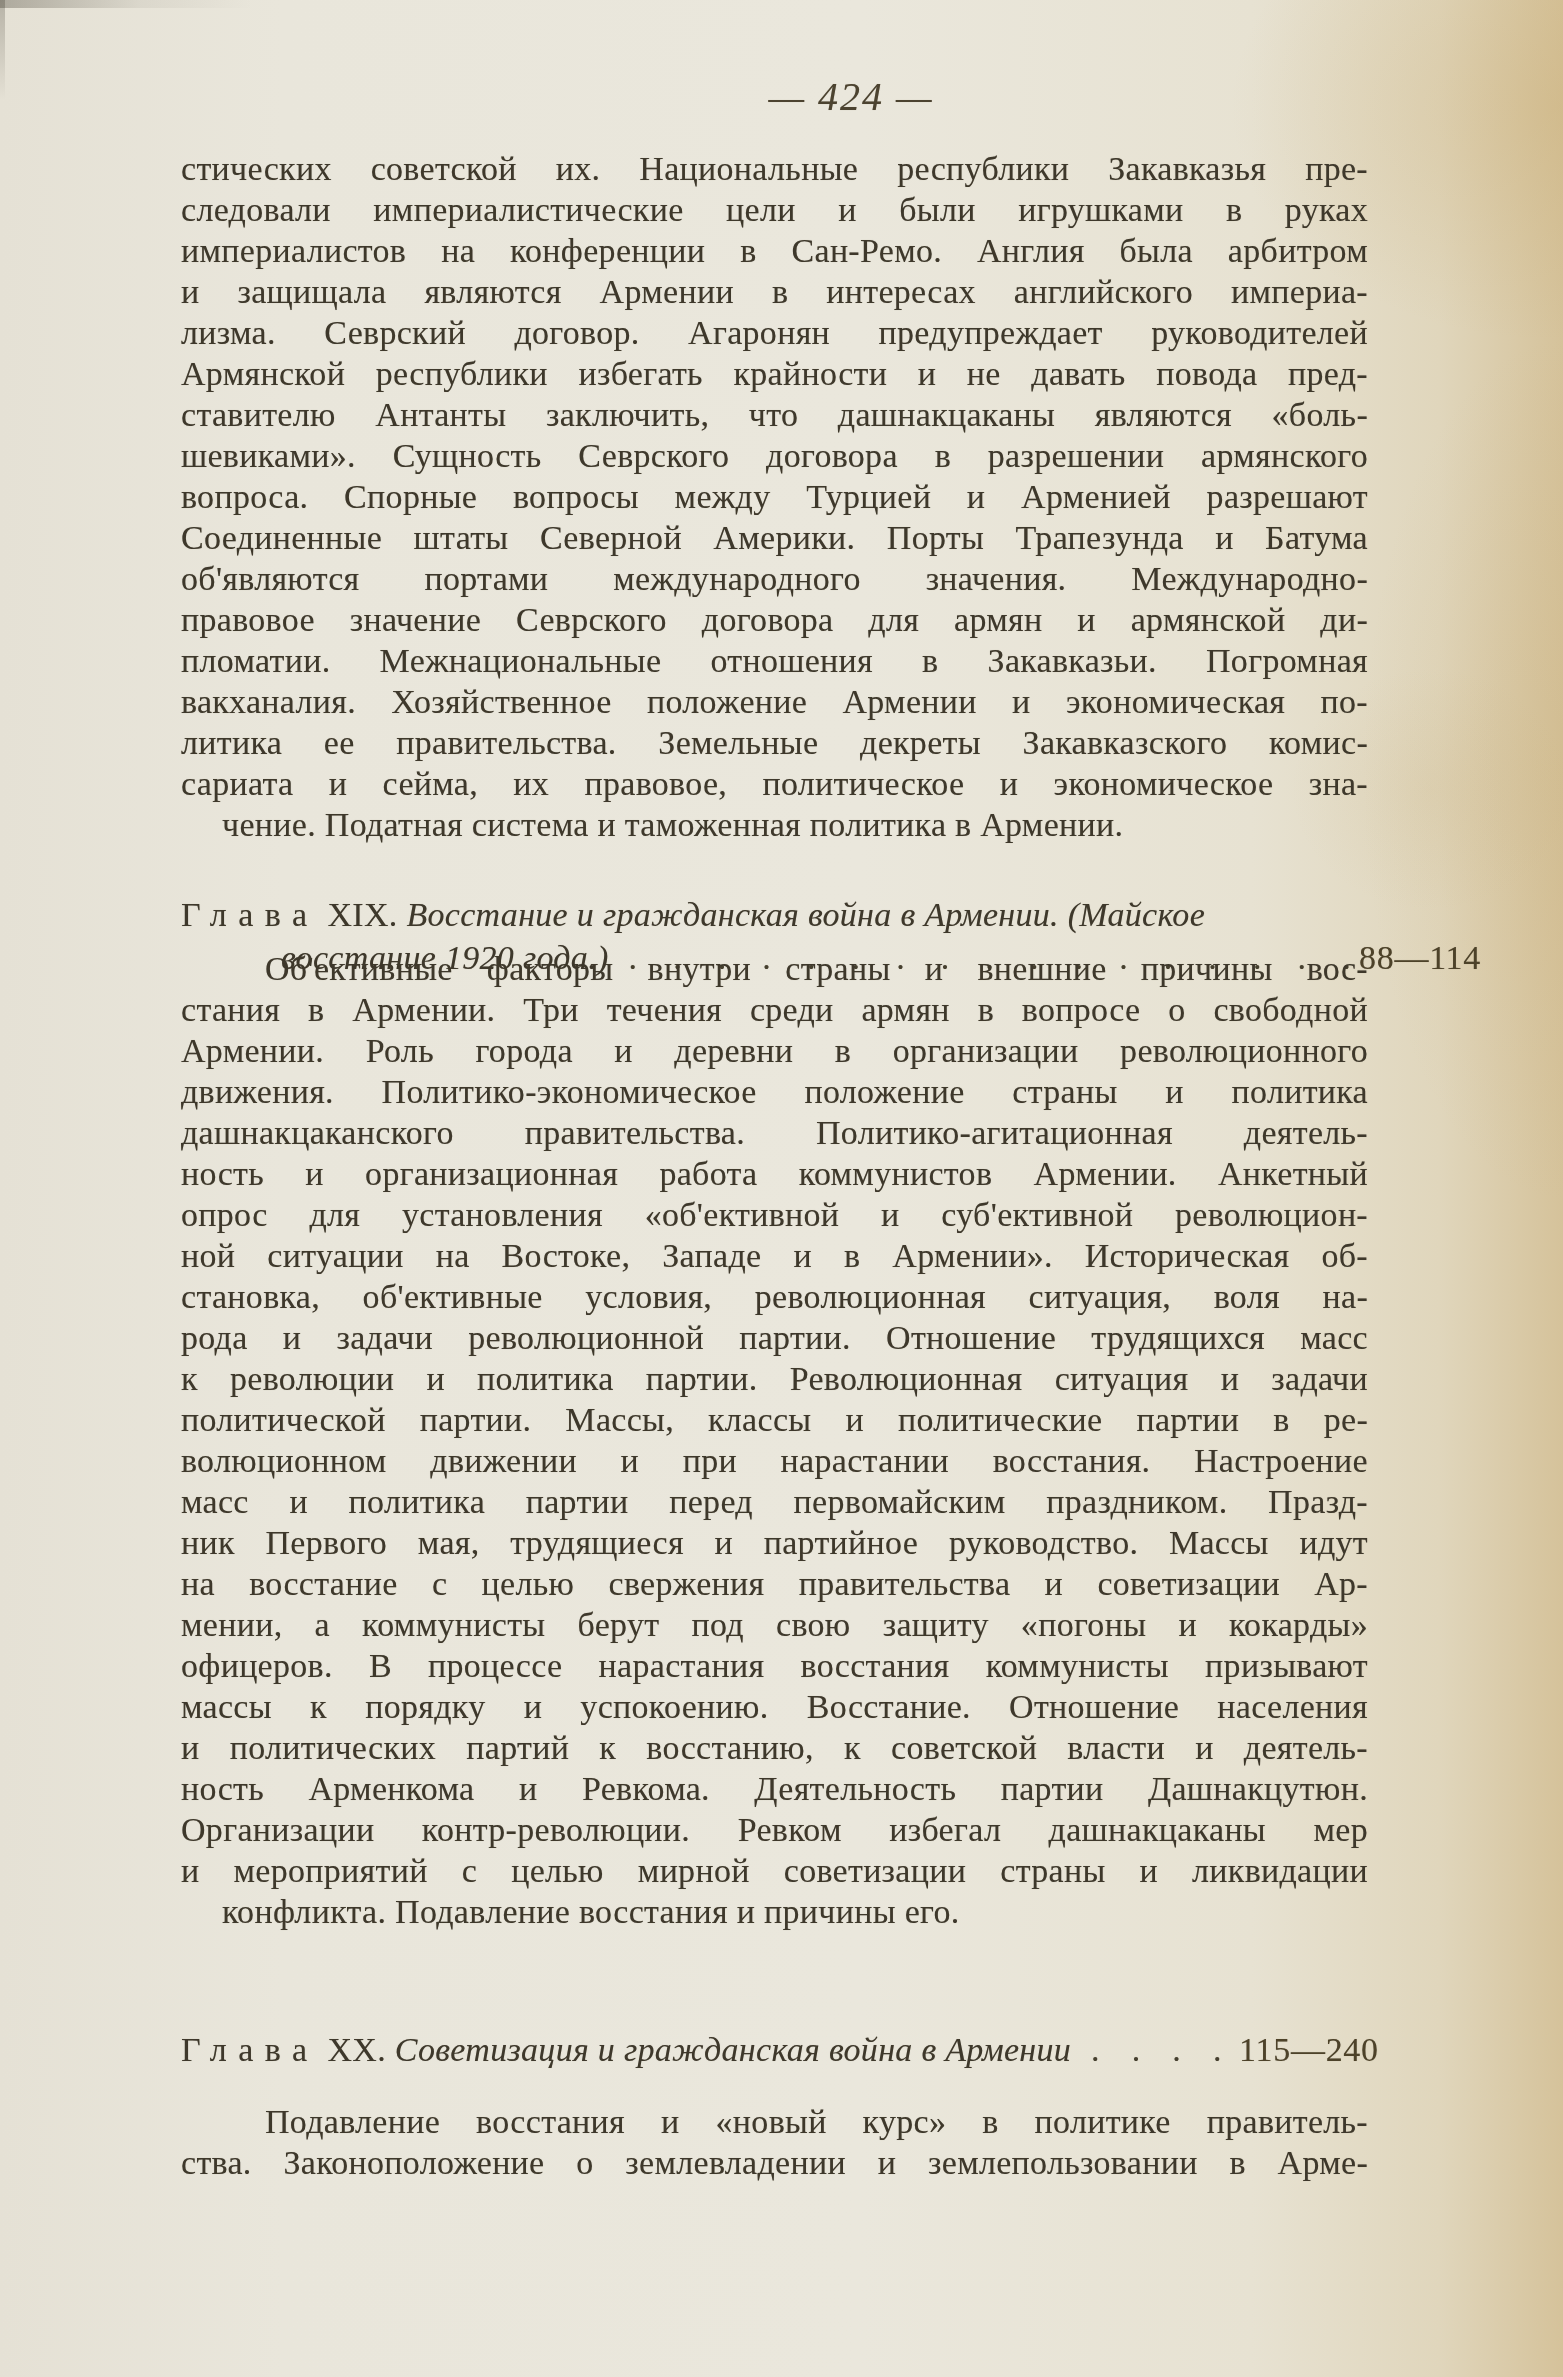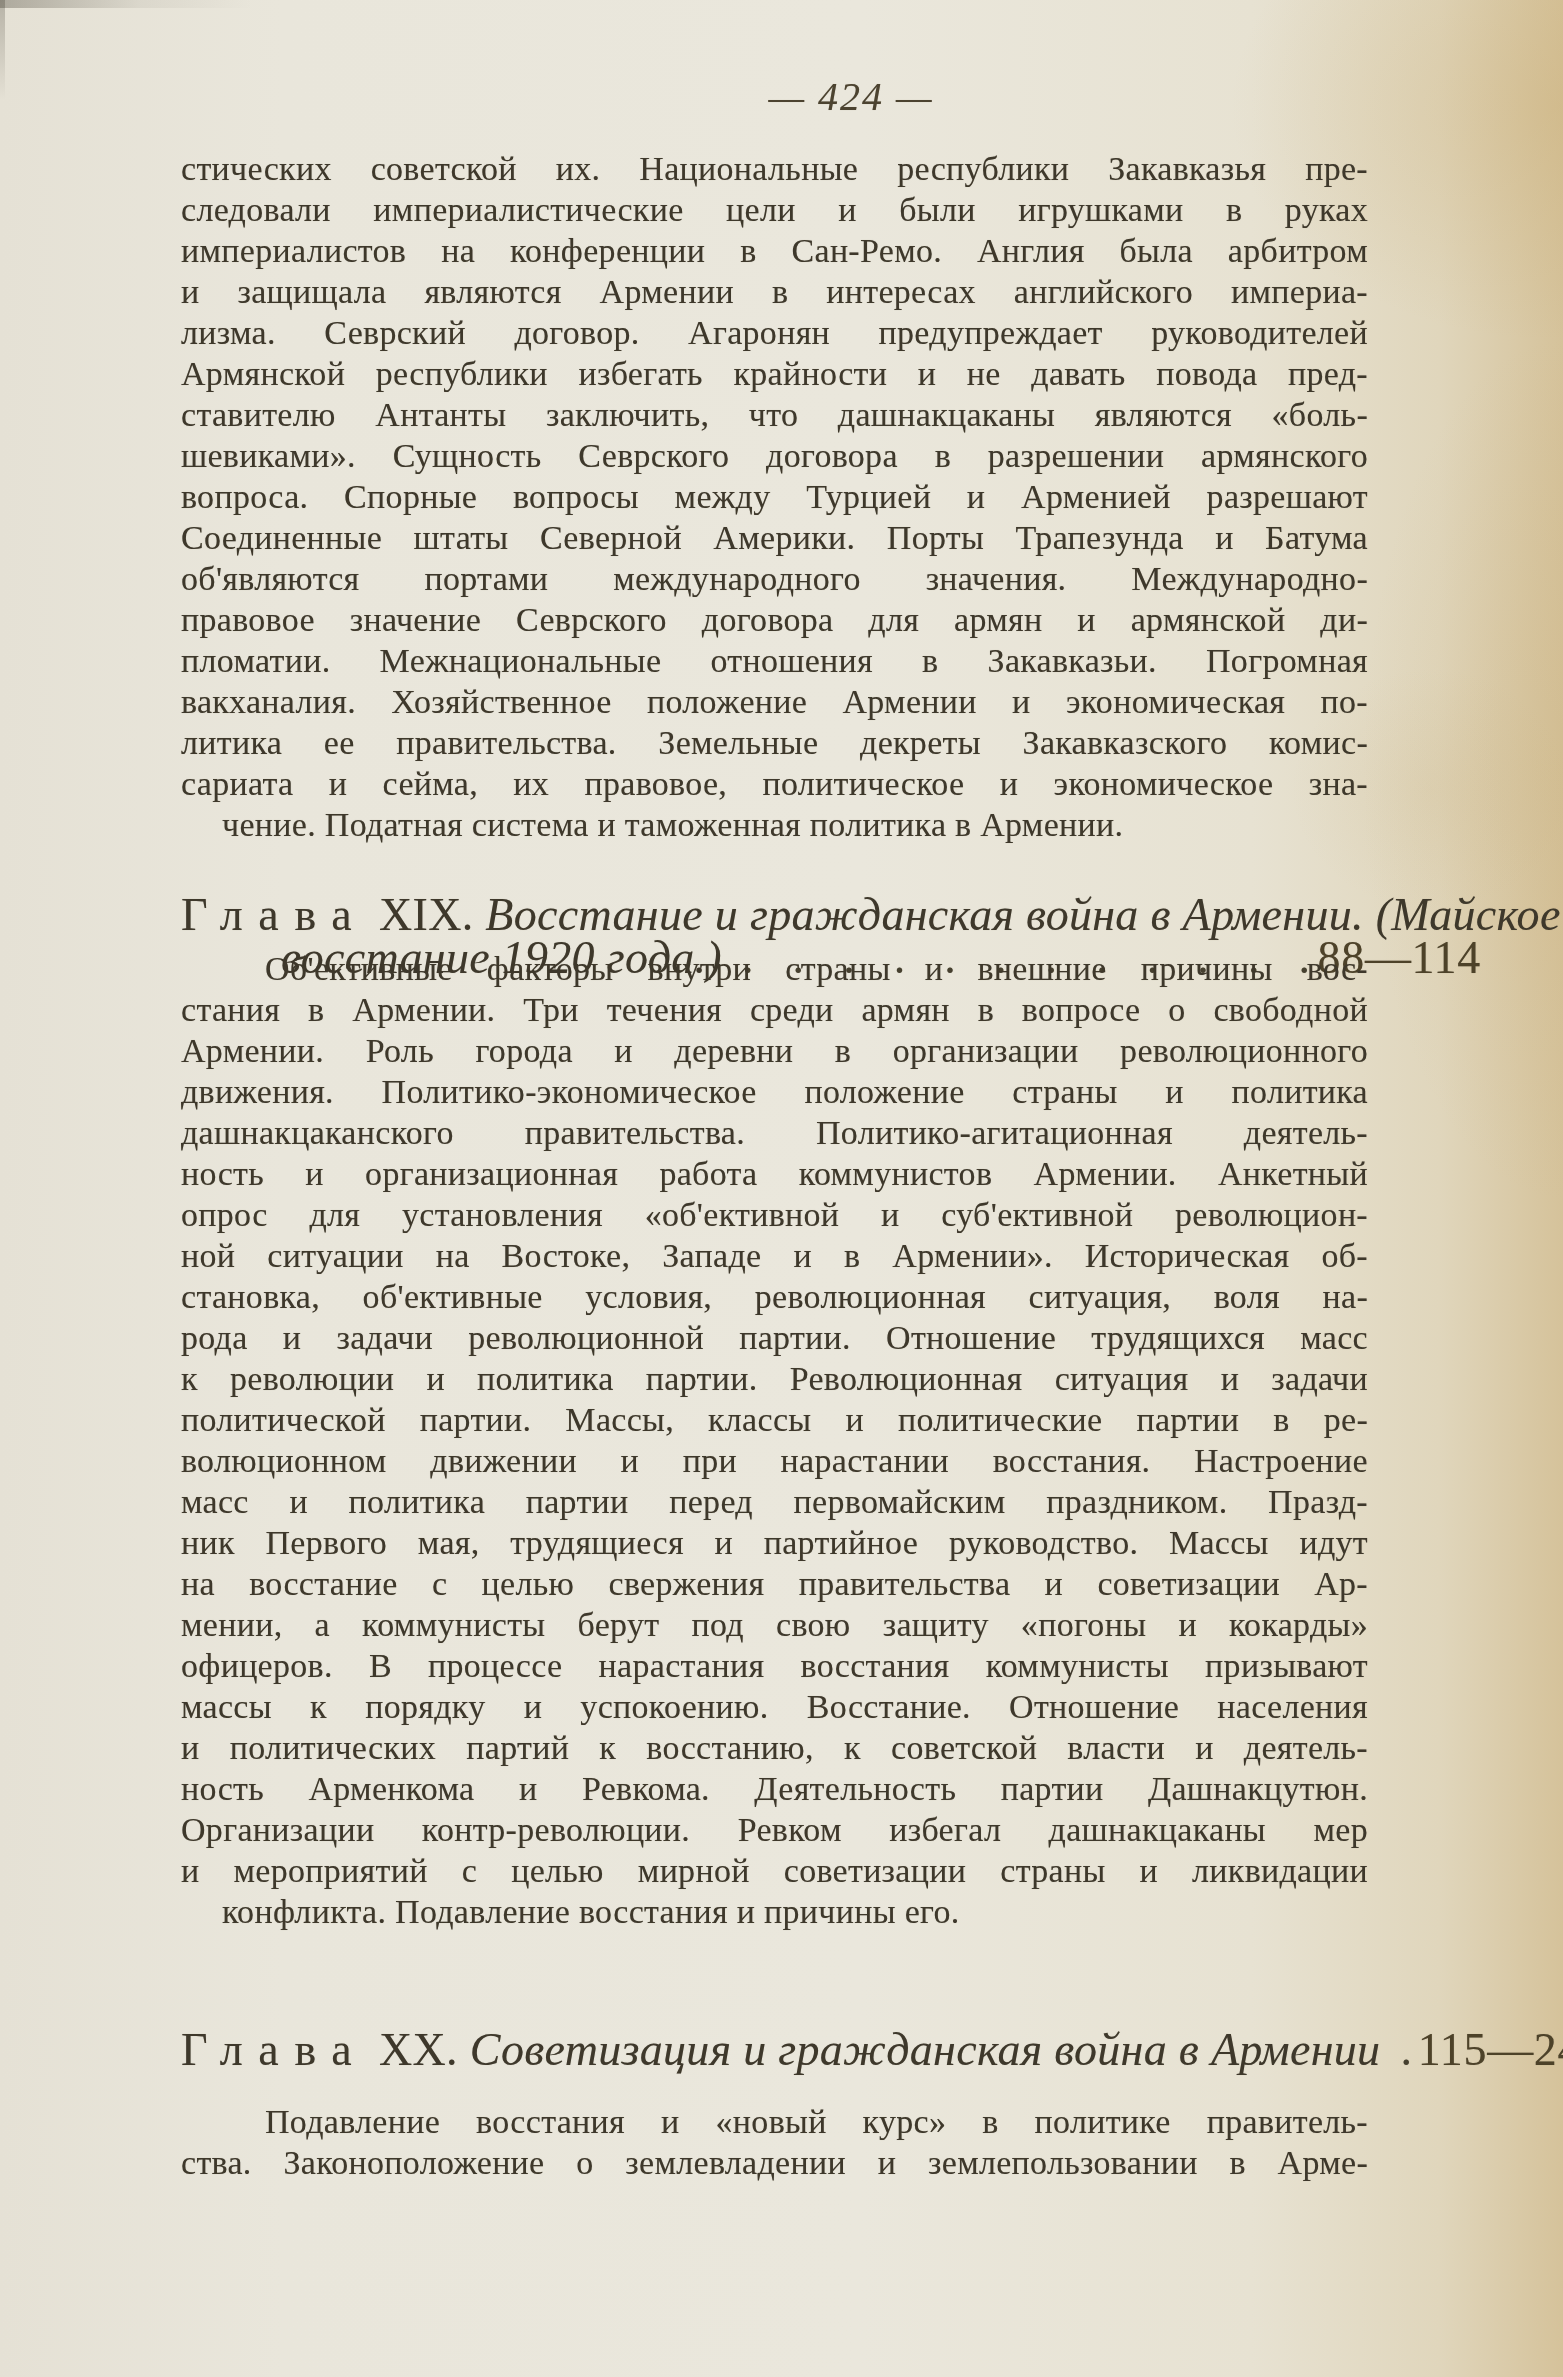--- a/index.html
+++ b/index.html
@@ -75,21 +75,21 @@
   }
   .para.endshort .line:last-child { text-align-last: left; margin-left: 41px; }
   .para.indent .line:first-child { text-indent: 84px; }
 
   .para1 { top: 148px; }
   .para2 { top: 948px; }
   .para3 { top: 2101px; }
 
   .chapter {
     width: 1300px;
-    font-size: 46px;
+    font-size: 34px;
     line-height: 43px;
     letter-spacing: 0.3px;
     text-shadow: 0 0 0.7px rgba(62,56,43,0.35);
   }
   .ch19 { top: 893px; }
   .ch20 { top: 2028px; }
 
   .glava { letter-spacing: 0.34em; }
   .ch-title { font-style: italic; }
 

